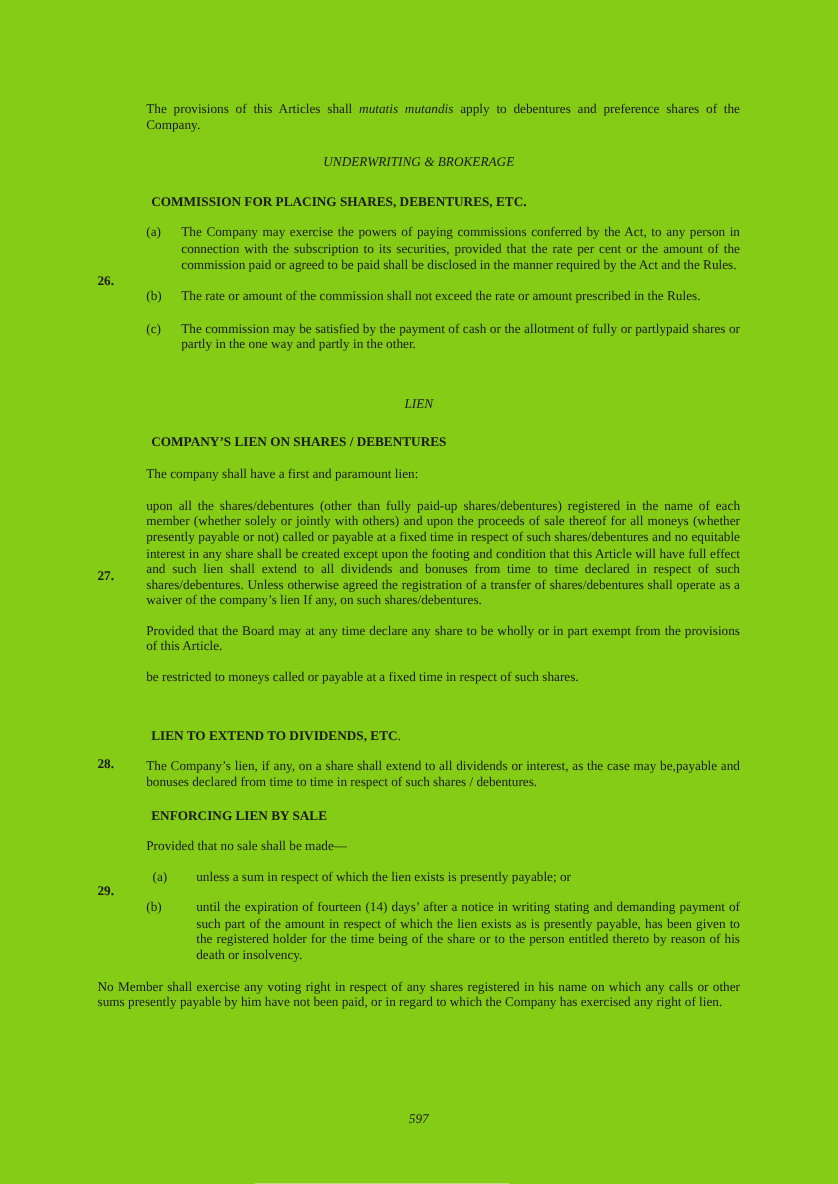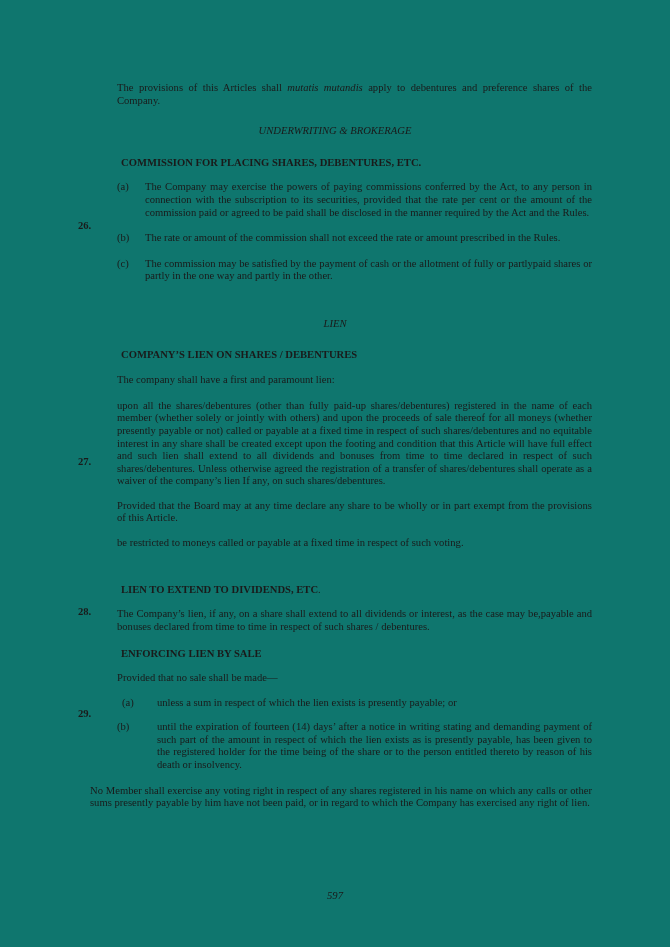--- a/index.html
+++ b/index.html
@@ -5,21 +5,21 @@
   html, body {
     margin: 0;
     padding: 0;
     background: #ffffff;
   }
   .page {
     position: relative;
     width: 670px;
     height: 947px;
     box-sizing: border-box;
-    background: #0f766e;
+    background: #84cc16;
     color: #1a1a1a;
     font-family: "Liberation Serif", "DejaVu Serif", serif;
     font-size: 10.6px;
     line-height: 12.6px;
     padding: 82px 78px 0 78px;
     overflow: hidden;
   }
   .para {
     margin: 0;
     text-align: justify;
@@ -114,21 +114,21 @@
   <p class="heading-italic indented mb14">LIEN</p>
 
   <div class="row">
     <div class="num">27.</div>
     <div class="body">
       <p class="sec-title mb13">COMPANY’S LIEN ON SHARES / DEBENTURES</p>
       <p class="para mb13">The company shall have a first and paramount lien:</p>
       <p class="para mb12">upon all the shares/debentures (other than fully paid-up shares/debentures) registered in the name of each member (whether solely or jointly with others) and upon the proceeds of sale thereof for all moneys (whether presently payable or not) called or payable at a fixed time in respect of such shares/debentures and no equitable interest in any share shall be created except upon the footing and condition that this Article will have full effect and such lien shall extend to all dividends and bonuses from time to time declared in respect of such shares/debentures. Unless otherwise agreed the registration of a transfer of shares/debentures shall operate as a waiver of the company’s lien If any, on such shares/debentures.</p>
       <p class="para mb12">Provided that the Board may at any time declare any share to be wholly or in part exempt from the provisions of this Article.</p>
       <div class="mb30">
-        <p class="para">be restricted to moneys called or payable at a fixed time in respect of such voting.</p>
+        <p class="para">be restricted to moneys called or payable at a fixed time in respect of such shares.</p>
       </div>
     </div>
   </div>
 
   <div class="row">
     <div class="num">28.</div>
     <div class="body">
       <p class="sec-title mb12"><span>LIEN TO EXTEND TO DIVIDENDS, ETC</span><span class="normal-period">.</span></p>
       <p class="para mb11">The Company’s lien, if any, on a share shall extend to all dividends or interest, as the case may be,payable and bonuses declared from time to time in respect of such shares / debentures.</p>
     </div>
@@ -143,17 +143,17 @@
         <div class="lbl inset">(a)</div>
         <div class="txt">unless a sum in respect of which the lien exists is presently payable; or</div>
       </div>
       <div class="sub sub29 mb13">
         <div class="lbl">(b)</div>
         <div class="txt">until the expiration of fourteen (14) days’ after a notice in writing stating and demanding payment of such part of the amount in respect of which the lien exists as is presently payable, has been given to the registered holder for the time being of the share or to the person entitled thereto by reason of his death or insolvency.</div>
       </div>
     </div>
   </div>
 
-  <p class="para" style="margin-left:12px;">No Member shall exercise any voting right in respect of any shares registered in his name on which any calls or other sums presently payable by him have not been paid, or in regard to which the Company has exercised any right of lien.</p>
+  <p class="para" style="margin-left:0;">No Member shall exercise any voting right in respect of any shares registered in his name on which any calls or other sums presently payable by him have not been paid, or in regard to which the Company has exercised any right of lien.</p>
 
   <div class="page-number">597</div>
 
 </div>
 
 </body></html>

